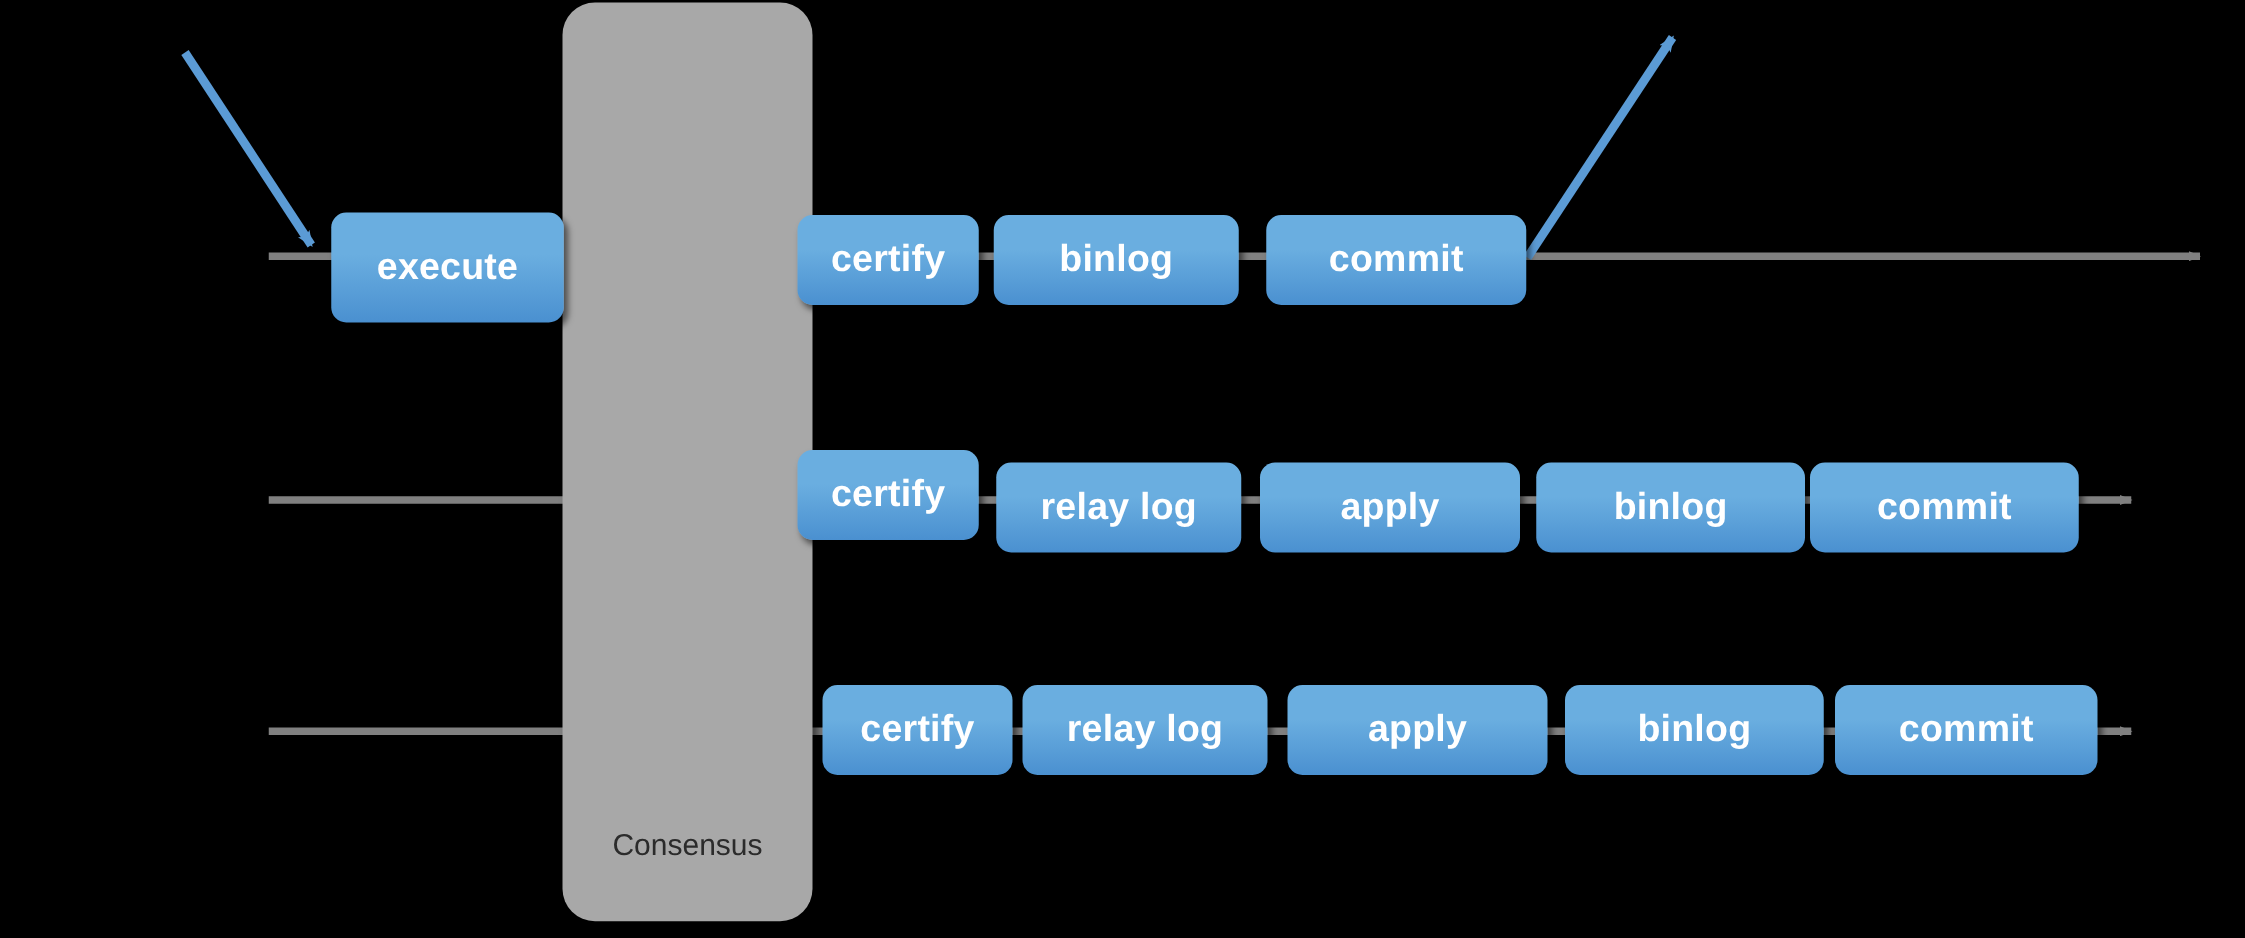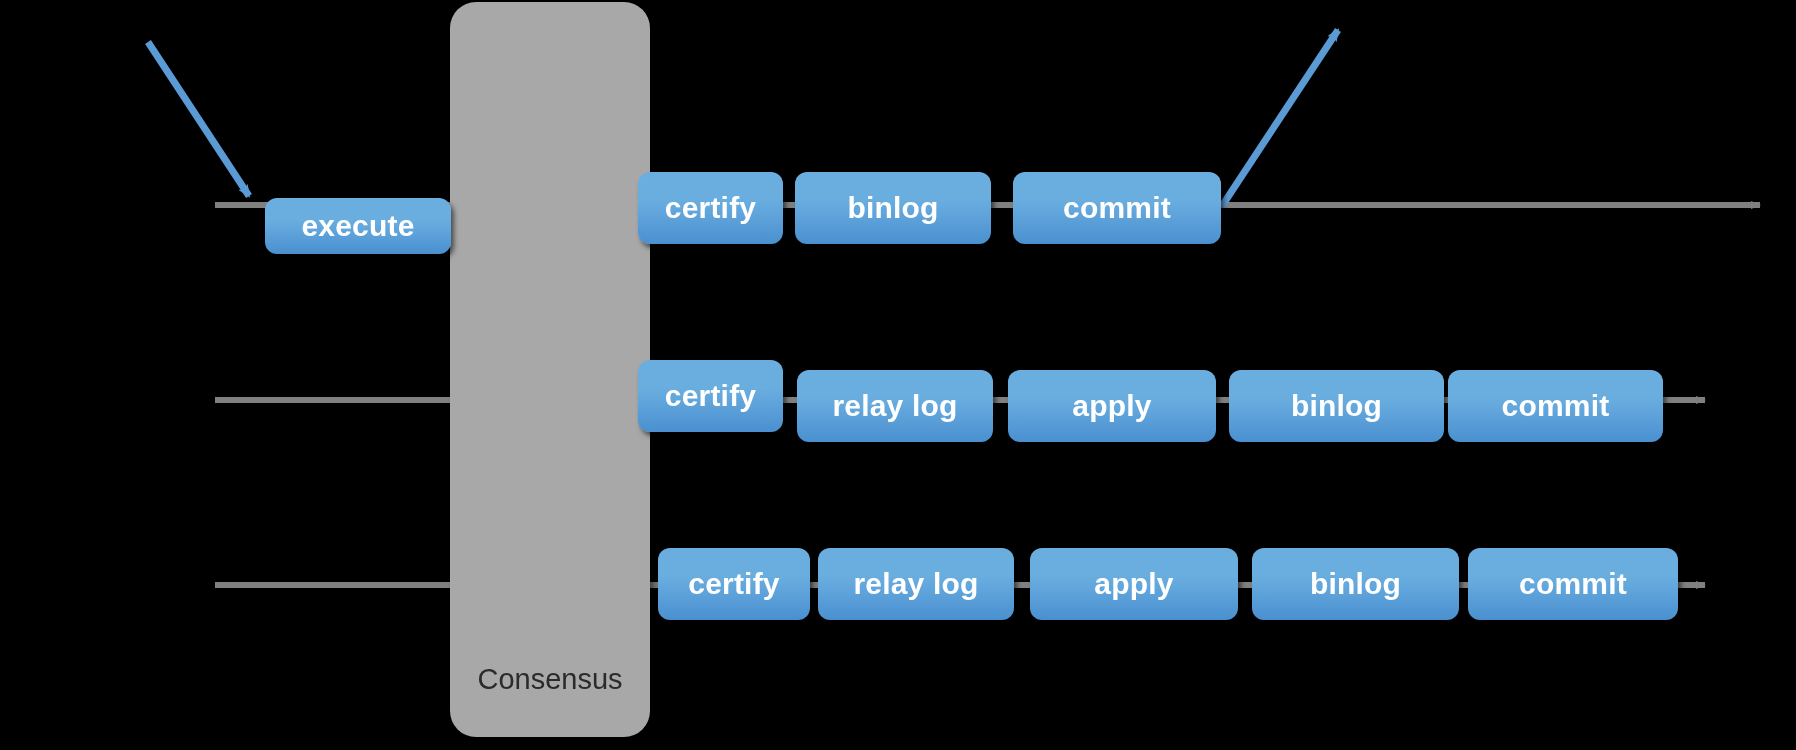--- a/index.html
+++ b/index.html
@@ -55,21 +55,21 @@
     white-space: nowrap;
     z-index: 4;
   }
 </style>
 </head>
 <body>
 
 <div id="stage">
 
   <div class="consensus-band" id="consensus-band" style="left: 450px; top: 2px; width: 200px; height: 735px; background: rgb(168, 168, 168);"></div>
-  <div class="consensus-label" id="consensus-label" style="left: 462px; top: 663px; width: 176px; text-align: center; font-size: 29px; color: rgb(43, 43, 43);">Consensus</div>
+  <div class="consensus-label" id="consensus-label" style="left: 462px; top: 663px; width: 176px; text-align: center; font-size: 24px; color: rgb(43, 43, 43);">Consensus</div>
 
   <svg id="svg-layer" viewBox="0 0 1796 750">
     <defs>
       <marker id="gray-arrow" markerWidth="10" markerHeight="8" refX="9" refY="4" orient="auto" markerUnits="userSpaceOnUse">
         <path d="M0,0 L10,4 L0,8 z" fill="#808080"></path>
       </marker>
       <marker id="blue-arrow" markerWidth="13" markerHeight="11" refX="11" refY="5.5" orient="auto" markerUnits="userSpaceOnUse">
         <path d="M0,0 L13,5.5 L0,11 L3,5.5 z" fill="#5b9bd5"></path>
       </marker>
     </defs>
@@ -82,21 +82,21 @@
     <g id="arrows-group">
         <path d="M148,42 L249,196" fill="none" stroke="#5b9bd5" stroke-width="7" stroke-linecap="butt" marker-end="url(#blue-arrow)"></path>
         <path d="M1222,206 L1338,30" fill="none" stroke="#5b9bd5" stroke-width="7" stroke-linecap="butt" marker-end="url(#blue-arrow)"></path>
         <path d="M455,208 C481.46,33 563.78,38 602,200" fill="none" stroke="#5b9bd5" stroke-width="5" stroke-linecap="butt" marker-end="url(#blue-arrow)"></path>
         <path d="M455,212 C535.55,244.4 565.98,311 634,392" fill="none" stroke="#5b9bd5" stroke-width="5" stroke-linecap="butt" marker-end="url(#blue-arrow)"></path>
         <path d="M455,212 C538.7,277.88 570.3199999999999,413.3 641,578" fill="none" stroke="#5b9bd5" stroke-width="5" stroke-linecap="butt" marker-end="url(#blue-arrow)"></path>
       </g>
   </svg>
 
   <div id="nodes-layer">
-      <div class="node-box" style="left: 265px; top: 170px; width: 186px; height: 56px; font-size: 30px; background: linear-gradient(rgb(106, 174, 224) 0%, rgb(106, 174, 224) 38%, rgb(74, 144, 208) 100%); color: rgb(255, 255, 255); margin-top: 28px;">
+      <div class="node-box" style="left: 265px; top: 170px; width: 186px; height: 88px; font-size: 30px; background: linear-gradient(rgb(106, 174, 224) 0%, rgb(106, 174, 224) 38%, rgb(74, 144, 208) 100%); color: rgb(255, 255, 255);">
         <span>execute</span>
       </div>
       <div class="node-box" style="left: 638px; top: 172px; width: 145px; height: 72px; font-size: 30px; background: linear-gradient(rgb(106, 174, 224) 0%, rgb(106, 174, 224) 38%, rgb(74, 144, 208) 100%); color: rgb(255, 255, 255);">
         <span>certify</span>
       </div>
       <div class="node-box" style="left: 795px; top: 172px; width: 196px; height: 72px; font-size: 30px; background: linear-gradient(rgb(106, 174, 224) 0%, rgb(106, 174, 224) 38%, rgb(74, 144, 208) 100%); color: rgb(255, 255, 255);">
         <span>binlog</span>
       </div>
       <div class="node-box" style="left: 1013px; top: 172px; width: 208px; height: 72px; font-size: 30px; background: linear-gradient(rgb(106, 174, 224) 0%, rgb(106, 174, 224) 38%, rgb(74, 144, 208) 100%); color: rgb(255, 255, 255);">
         <span>commit</span>

